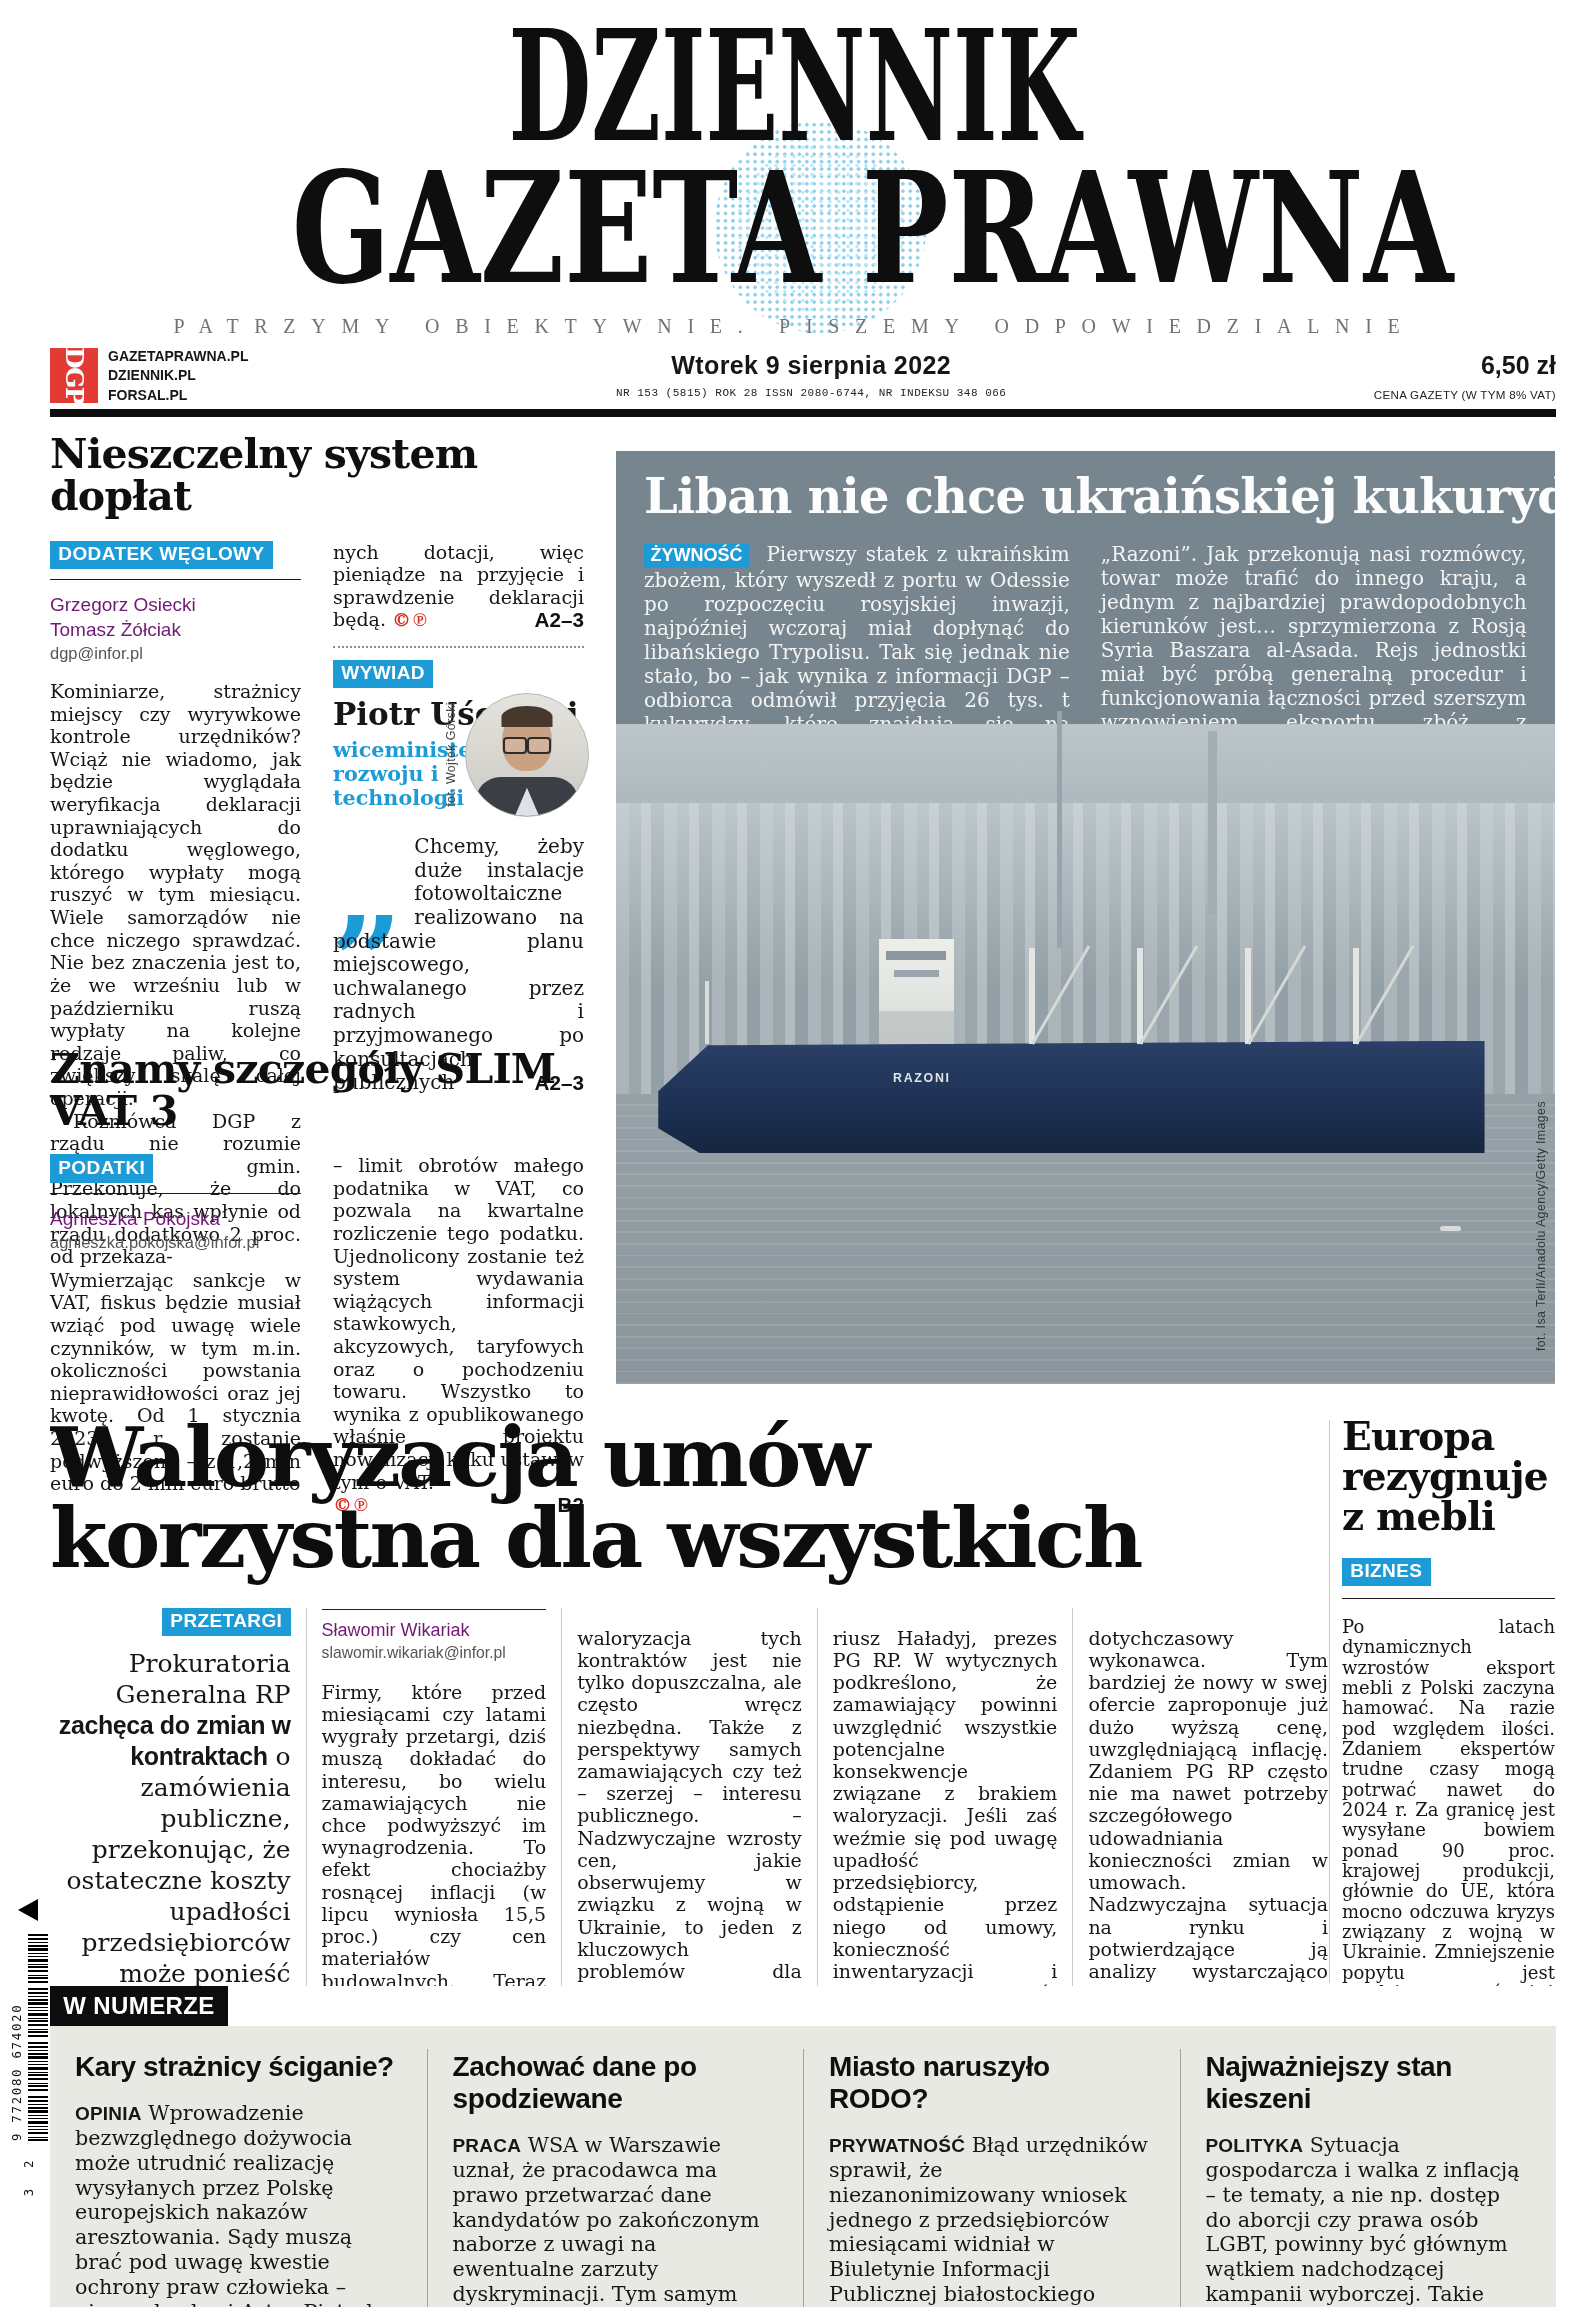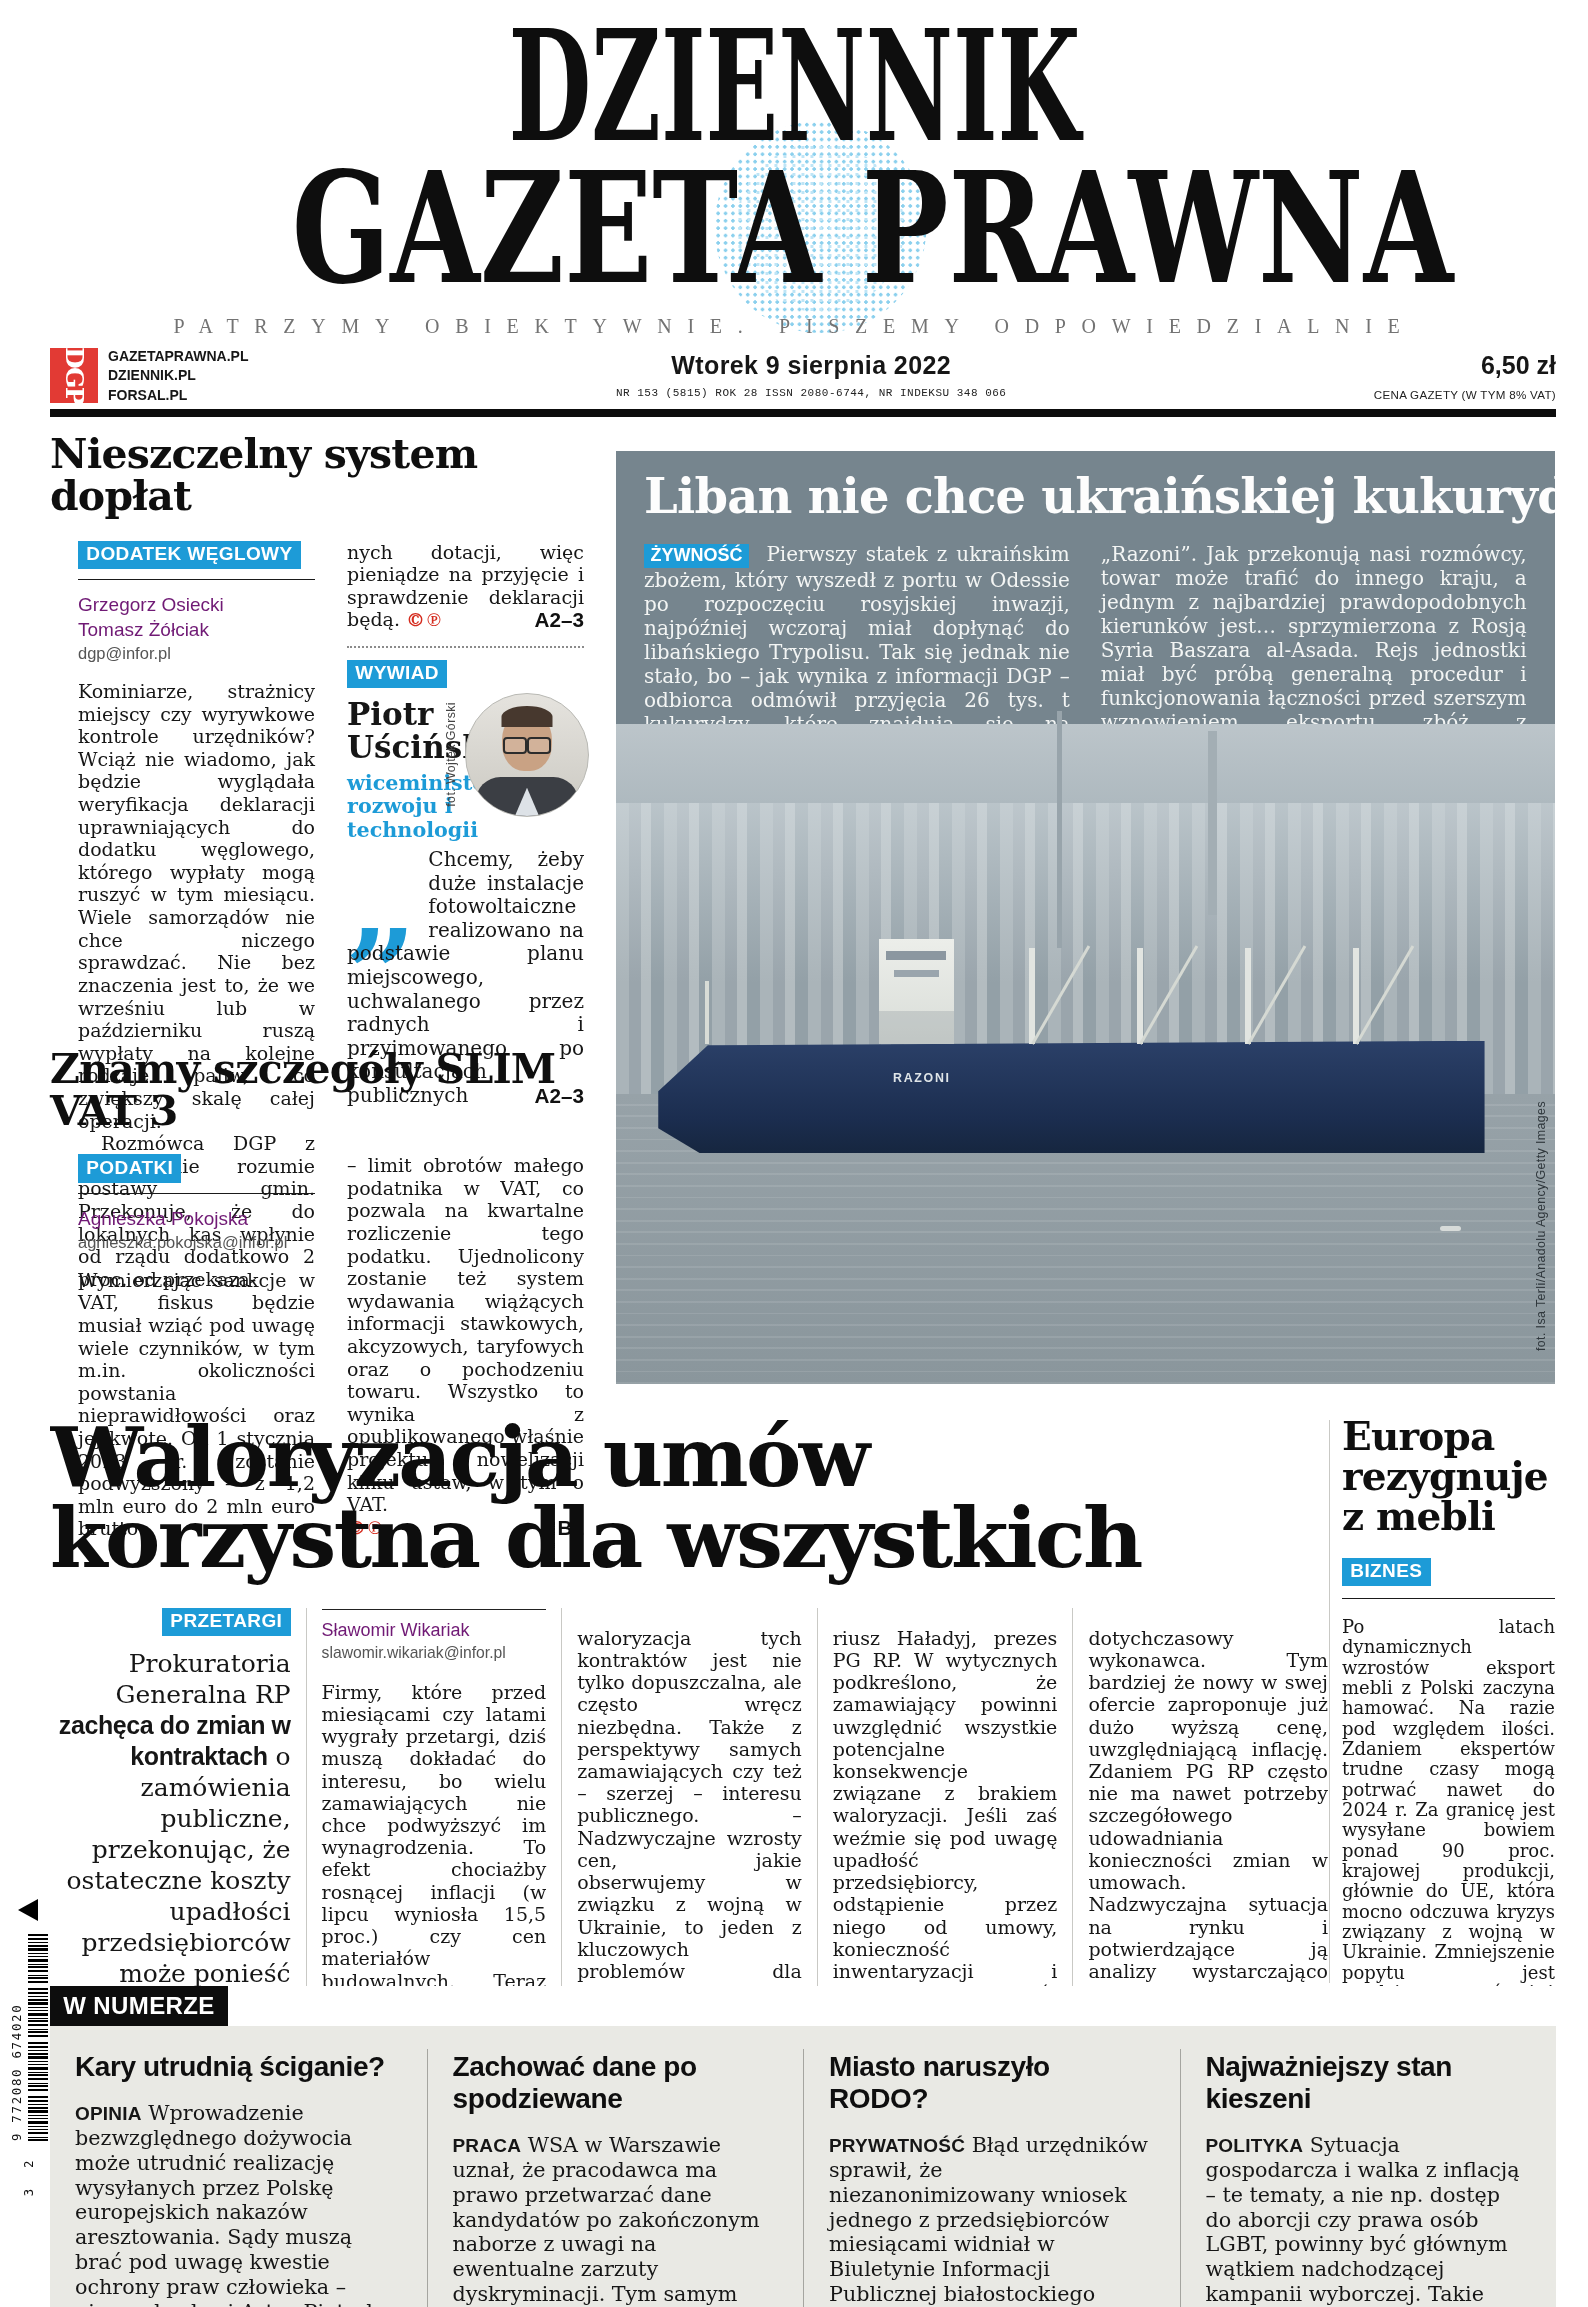--- a/index.html
+++ b/index.html
@@ -44,21 +44,21 @@
        font-weight:bold;font-size:19px;line-height:1.2;padding:2.5px 8.3px 3.3px;letter-spacing:0.4px;}
   .hl2{font-family:"DejaVu Serif",serif;font-weight:bold;font-size:41px;line-height:1.02;
        letter-spacing:-0.8px;margin:0;color:#0f0f0f;}
   .authors{font-family:"Liberation Sans",sans-serif;font-weight:normal;font-size:19px;line-height:1.3;color:#701a75;}
   .email{font-family:"Liberation Sans",sans-serif;font-size:16.5px;color:#555;margin-top:1.7px;}
   .rule{border:0;border-top:1.7px solid #1a1a1a;margin:10px 0 13.2px;}
   .body-txt{font-size:19px;line-height:1.19;text-align:justify;}
   .body-txt p{margin:0;}
   .cp{color:#d52b1e;font-weight:bold;letter-spacing:1.7px;white-space:nowrap;}
   .pgref{float:right;font-family:"Liberation Sans",sans-serif;font-weight:bold;font-size:20.7px;color:#111;}
-  .twocol{display:flex;gap:32px;margin-left:28px;}
+  .twocol{display:flex;gap:32px;}
   .twocol>div{width:calc(50% - 15.7px);}
 
   
   #col-left-top{position:absolute;left:50px;top:434px;width:534px;height:612px;}
   #col-left-top .hl2{margin-bottom:23px;}
   .indent{text-indent:23px;}
   .dotted-div{border-top:2.5px dotted #8b8b8b;margin:15px 0 11.6px;}
   .iv-head{position:relative;min-height:132px;}
   .iv-name{font-family:"DejaVu Serif",serif;font-weight:bold;font-size:31px;line-height:1.05;margin-top:10px;}
   .iv-role{font-family:"DejaVu Serif",serif;font-weight:bold;font-size:20.7px;line-height:1.15;
@@ -365,21 +365,21 @@
       <span>Po latach dynamicznych wzrostów eksport mebli z Polski zaczyna hamować. Na razie pod względem ilości. Zdaniem ekspertów trudne czasy mogą potrwać nawet do 2024 r. Za granicę jest wysyłane bowiem ponad 90 proc. krajowej produkcji, głównie do UE, która mocno odczuwa kryzys związany z wojną w Ukrainie. Zmniejszenie popytu jest spodziewane również na polskim rynku. Na niekorzyść producentów mebli działa wysoka inflacja i wyhamowanie sprzedaży mieszkań.</span>
       
       
     </p>
   </aside>
 
   <section id="wnumerze">
     <div class="wn-label">W NUMERZE</div>
     <div class="wn-grid">
       <div class="wn-col">
-        <h3 class="wn-title">Kary utrudnią ściganie?</h3>
+        <h3 class="wn-title">Kary strażnicy ściganie?</h3>
         <p class="wn-text">
           <span class="wn-cat">OPINIA</span>
           <span>Wprowadzenie bezwzględnego dożywocia może utrudnić realizację wysyłanych przez Polskę europejskich nakazów aresztowania. Sądy muszą brać pod uwagę kwestie ochrony praw człowieka – piszą adwokaci Artur Pietryka i Filip Rak</span>
           
         </p>
       </div>
       <div class="wn-col">
         <h3 class="wn-title">Zachować dane po spodziewane</h3>
         <p class="wn-text">
           <span class="wn-cat">PRACA</span>

